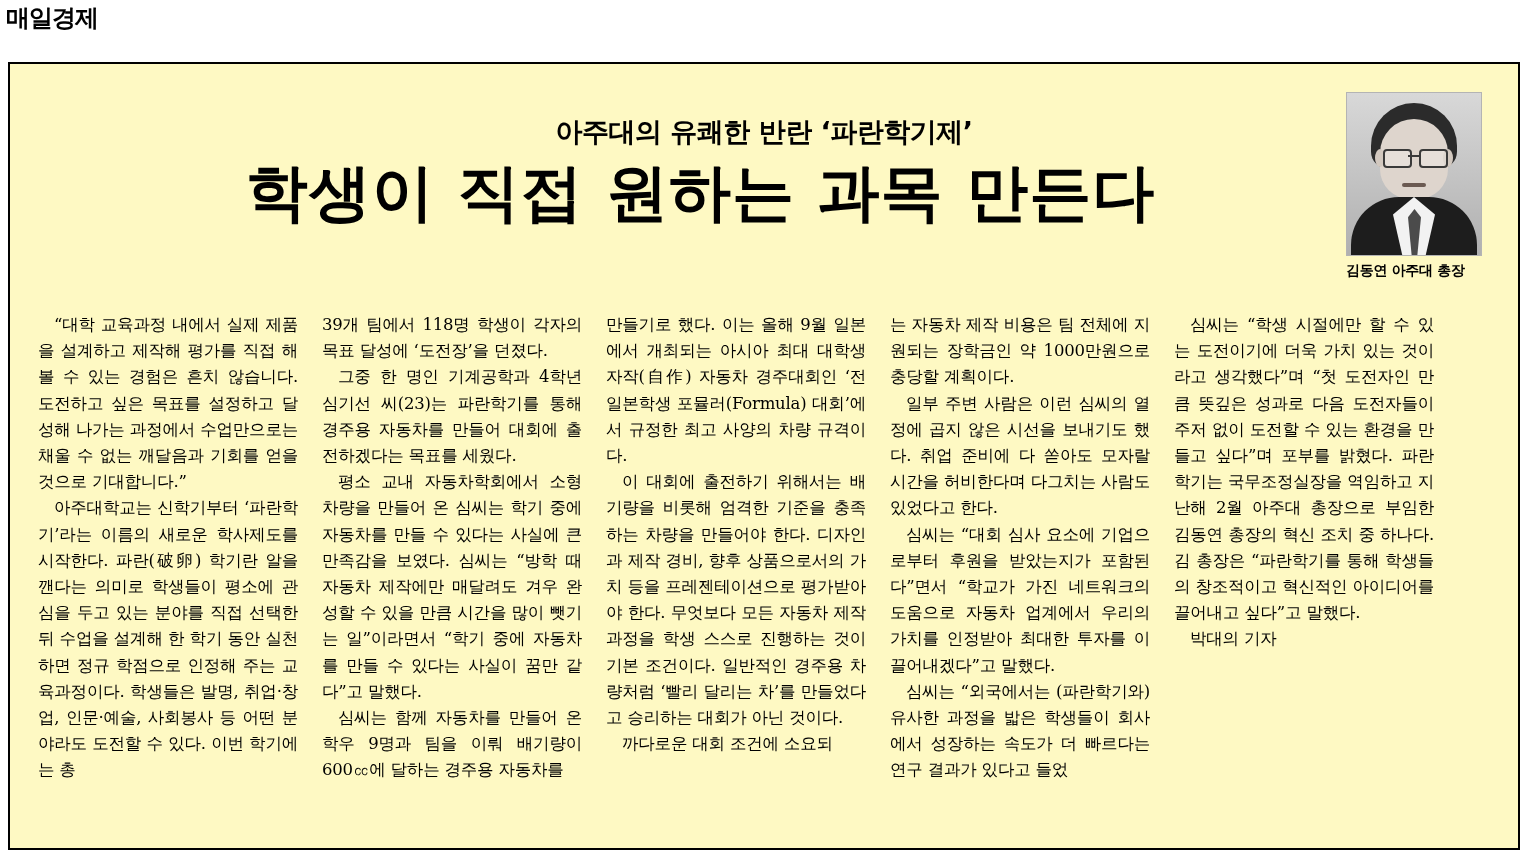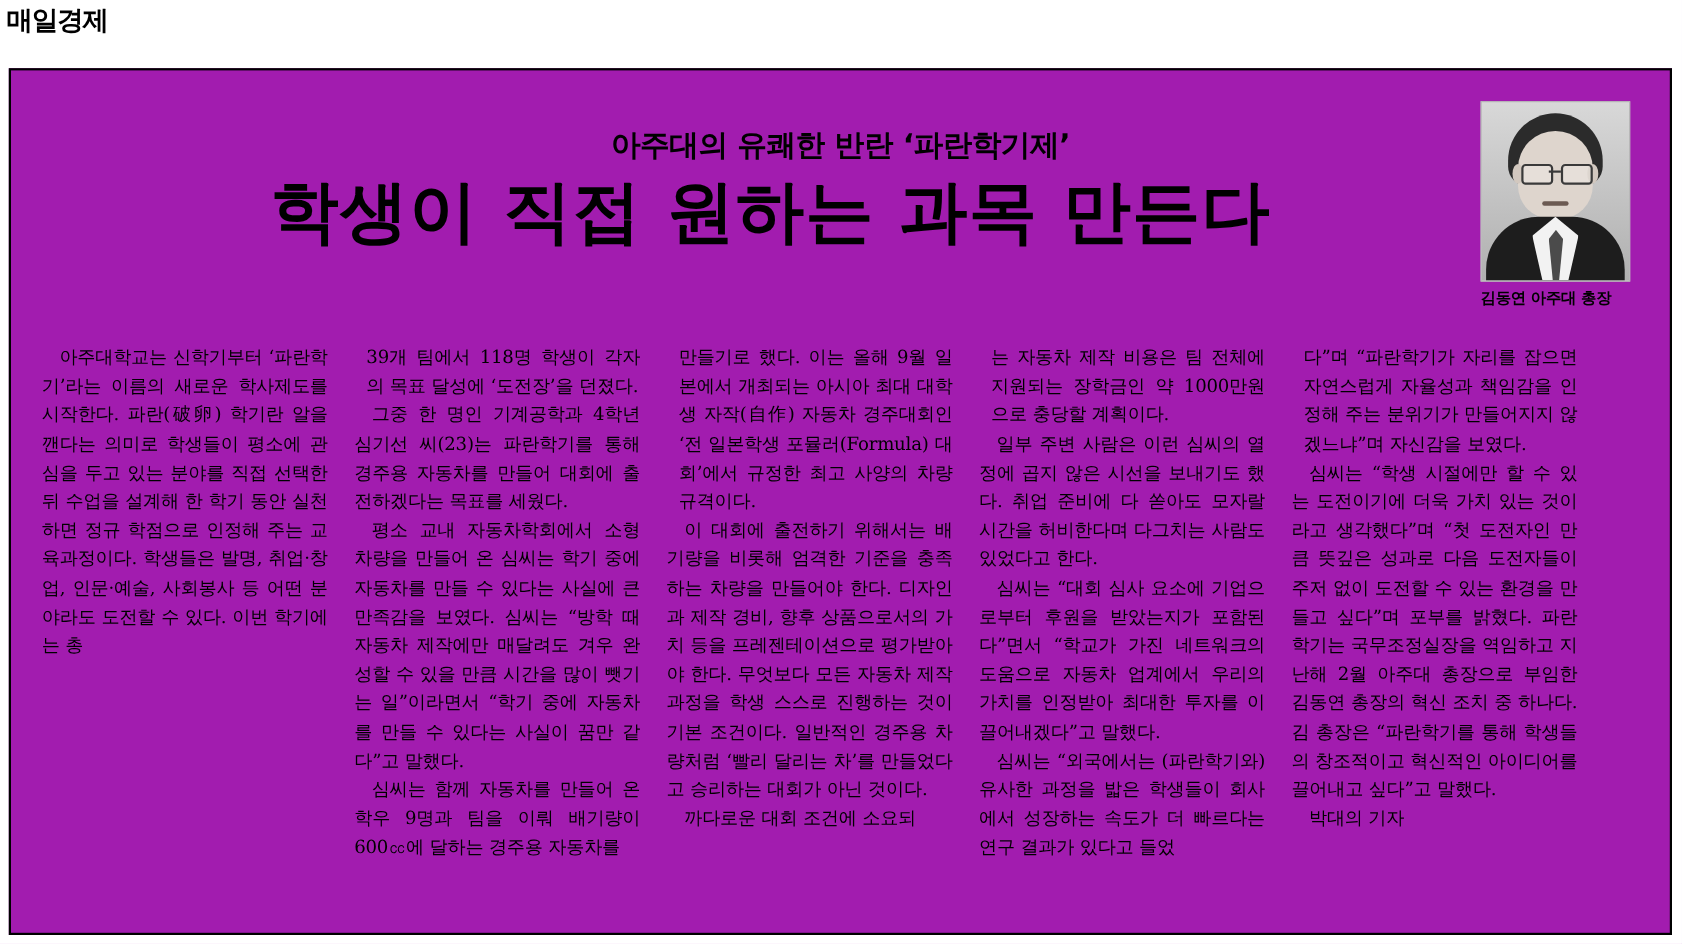--- a/index.html
+++ b/index.html
@@ -43,21 +43,21 @@
     white-space: nowrap;
   }
   .article-frame {
     position: absolute;
     left: 8px;
     top: 62px;
     width: 1512px;
     height: 788px;
     border: 2px solid #000;
     box-sizing: border-box;
-    background: #a21caf;
+    background: #fef9c3;
   }
   .kicker {
     position: absolute;
     left: 0;
     right: 0;
     top: 50px;
     text-align: center;
     font-family: "DejaVu Sans", "Liberation Sans", sans-serif;
     font-weight: bold;
     font-size: 27px;
@@ -203,21 +203,21 @@
     font-size: 16.5px;
     line-height: 26.2px;
     text-align: justify;
     text-justify: inter-character;
     letter-spacing: -0.2px;
   }
   .col p {
     margin: 0;
     text-indent: 16px;
   }
-  .col p.noindent { text-indent: 0; margin-left: 11px; }
+  .col p.noindent { text-indent: 0; }
   .byline {
     text-align: left;
     text-indent: 0;
     font-weight: normal;
     margin-top: 6px;
   }
 </style>
 </head>
 <body>
 
@@ -244,20 +244,21 @@
         <div class="p-suit"></div>
         <div class="p-shirt"></div>
         <div class="p-tie"></div>
       </div>
       <div class="portrait-caption">김동연 아주대 총장</div>
     </div>
 
     <div class="columns">
 
       <div class="col">
+        <p>“대학 교육과정 내에서 실제 제품을 설계하고 제작해 평가를 직접 해 볼 수 있는 경험은 흔치 않습니다. 도전하고 싶은 목표를 설정하고 달성해 나가는 과정에서 수업만으로는 채울 수 없는 깨달음과 기회를 얻을 것으로 기대합니다.”</p>
         <p>아주대학교는 신학기부터 ‘파란학기’라는 이름의 새로운 학사제도를 시작한다. 파란(破卵) 학기란 알을 깬다는 의미로 학생들이 평소에 관심을 두고 있는 분야를 직접 선택한 뒤 수업을 설계해 한 학기 동안 실천하면 정규 학점으로 인정해 주는 교육과정이다. 학생들은 발명, 취업·창업, 인문·예술, 사회봉사 등 어떤 분야라도 도전할 수 있다. 이번 학기에는 총</p>
       </div>
 
       <div class="col">
         <p class="noindent">39개 팀에서 118명 학생이 각자의 목표 달성에 ‘도전장’을 던졌다.</p>
         <p>그중 한 명인 기계공학과 4학년 심기선 씨(23)는 파란학기를 통해 경주용 자동차를 만들어 대회에 출전하겠다는 목표를 세웠다.</p>
         <p>평소 교내 자동차학회에서 소형 차량을 만들어 온 심씨는 학기 중에 자동차를 만들 수 있다는 사실에 큰 만족감을 보였다. 심씨는 “방학 때 자동차 제작에만 매달려도 겨우 완성할 수 있을 만큼 시간을 많이 뺏기는 일”이라면서 “학기 중에 자동차를 만들 수 있다는 사실이 꿈만 같다”고 말했다.</p>
         <p>심씨는 함께 자동차를 만들어 온 학우 9명과 팀을 이뤄 배기량이 600㏄에 달하는 경주용 자동차를</p>
       </div>
 
@@ -268,20 +269,19 @@
       </div>
 
       <div class="col">
         <p class="noindent">는 자동차 제작 비용은 팀 전체에 지원되는 장학금인 약 1000만원으로 충당할 계획이다.</p>
         <p>일부 주변 사람은 이런 심씨의 열정에 곱지 않은 시선을 보내기도 했다. 취업 준비에 다 쏟아도 모자랄 시간을 허비한다며 다그치는 사람도 있었다고 한다.</p>
         <p>심씨는 “대회 심사 요소에 기업으로부터 후원을 받았는지가 포함된다”면서 “학교가 가진 네트워크의 도움으로 자동차 업계에서 우리의 가치를 인정받아 최대한 투자를 이끌어내겠다”고 말했다.</p>
         <p>심씨는 “외국에서는 (파란학기와) 유사한 과정을 밟은 학생들이 회사에서 성장하는 속도가 더 빠르다는 연구 결과가 있다고 들었</p>
       </div>
 
       <div class="col">
-        <p class="noindent">다”며 “파란학기가 자리를 잡으면 자연스럽게 자율성과 책임감을 인정해 주는 분위기가 만들어지지 않겠느냐”며 자신감을 보였다.</p>
         <p>심씨는 “학생 시절에만 할 수 있는 도전이기에 더욱 가치 있는 것이라고 생각했다”며 “첫 도전자인 만큼 뜻깊은 성과로 다음 도전자들이 주저 없이 도전할 수 있는 환경을 만들고 싶다”며 포부를 밝혔다. 파란학기는 국무조정실장을 역임하고 지난해 2월 아주대 총장으로 부임한 김동연 총장의 혁신 조치 중 하나다. 김 총장은 “파란학기를 통해 학생들의 창조적이고 혁신적인 아이디어를 끌어내고 싶다”고 말했다.</p>
         <p class="byline">박대의 기자</p>
       </div>
 
     </div>
   </div>
 </div>
 
 </body></html>

